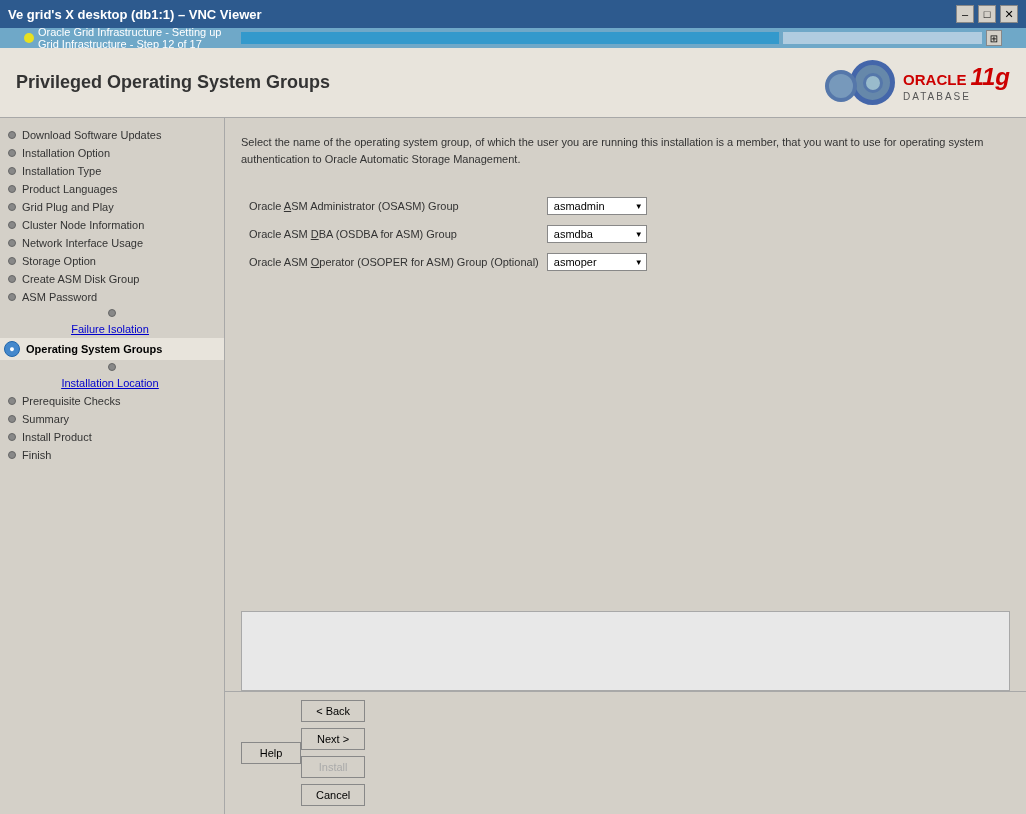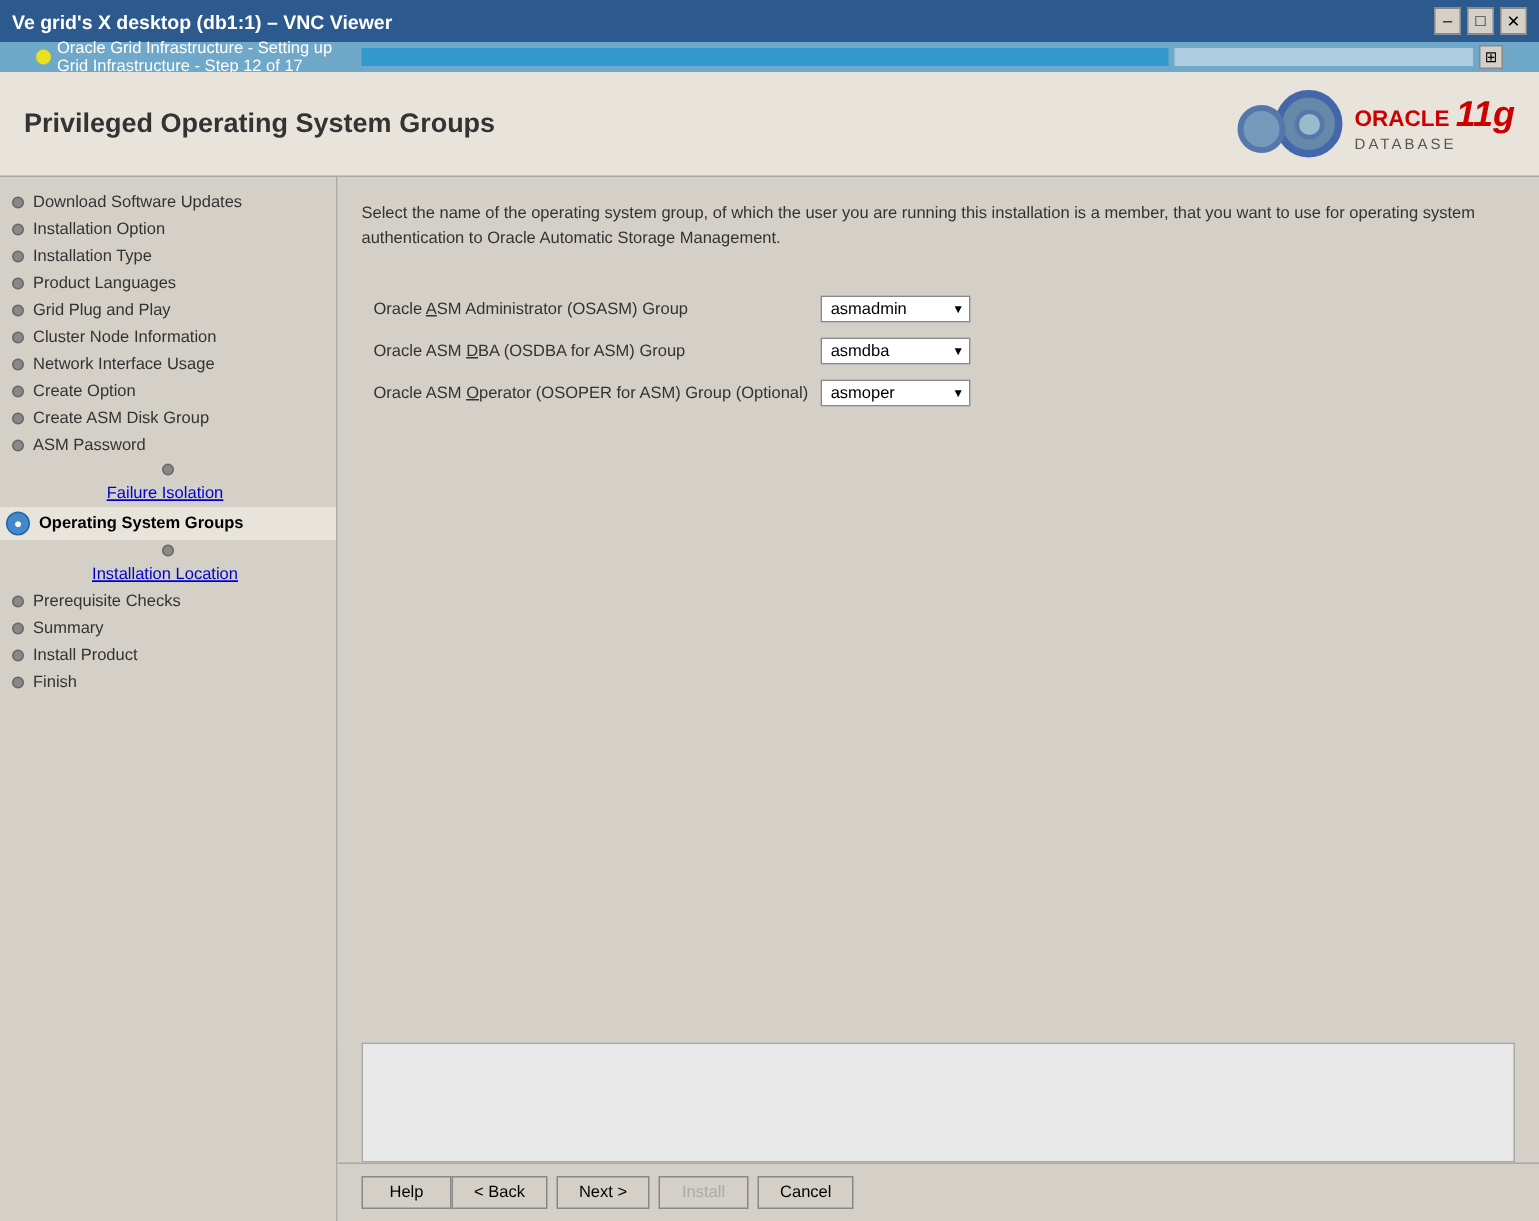--- a/index.html
+++ b/index.html
@@ -178,21 +178,21 @@
 
     
     .bottom-bar {
       display: flex;
       justify-content: flex-start;
       align-items: center;
       padding: 8px 16px;
       border-top: 1px solid #a8a8a8;
       background: #d4d0c8;
     }
-    .bottom-right { display: flex; gap: 6px; }
+    .bottom-right { display: flex; gap: 6px; flex-direction: column; }
     .btn {
       padding: 4px 14px;
       border: 1px solid #888;
       background: #d4d0c8;
       font-size: 11px;
       cursor: pointer;
       min-width: 60px;
     }
     .btn:disabled { color: #aaa; cursor: default; }
   </style>
@@ -264,21 +264,21 @@
       <div class="sidebar-item">
         <div class="step-indicator dot"></div>
         <span>Cluster Node Information</span>
       </div>
       <div class="sidebar-item">
         <div class="step-indicator dot"></div>
         <span>Network Interface Usage</span>
       </div>
       <div class="sidebar-item">
         <div class="step-indicator dot"></div>
-        <span>Create Option</span>
+        <span>Storage Option</span>
       </div>
       <div class="sidebar-item">
         <div class="step-indicator dot"></div>
         <span>Create ASM Disk Group</span>
       </div>
       <div class="sidebar-item">
         <div class="step-indicator dot"></div>
         <span>ASM Password</span>
       </div>
       <div class="sidebar-item linked">

